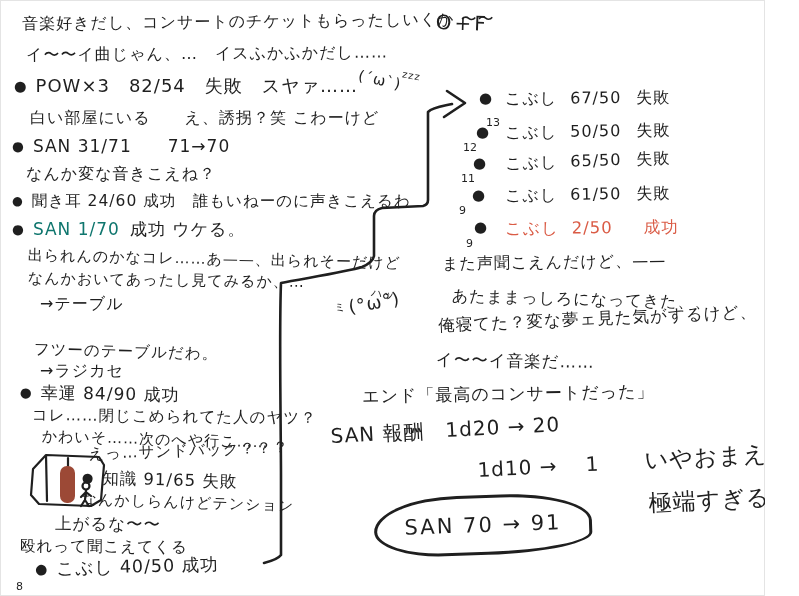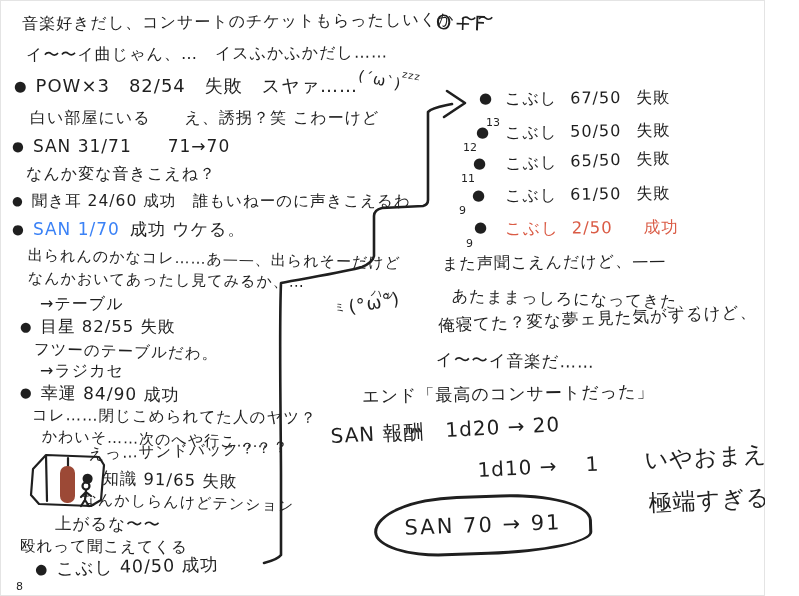--- a/index.html
+++ b/index.html
@@ -54,32 +54,29 @@
     <span class="mk">●</span><span>SAN 31/71　　71→70</span>
   </div>
 
   <div class="ln" style="left:26px;top:166px;font-size:16px"><span>なんか変な音きこえね？</span></div>
 
   <div class="ln" style="left:12px;top:193px;font-size:15.5px">
     <span class="mk">●</span><span>聞き耳 24/60 成功　誰もいねーのに声きこえるわ</span>
   </div>
 
   <div class="ln" style="left:12px;top:221px;font-size:17px">
-    <span class="mk">●</span><span style="color: #3b82f6;">SAN 1/70</span><span class="gap">成功 ウケる。</span>
+    <span class="mk">●</span><span style="color: #0f766e;">SAN 1/70</span><span class="gap">成功 ウケる。</span>
   </div>
 
   <div class="ln" style="left:28px;top:248px;font-size:15px;transform:rotate(1.2deg)"><span>出られんのかなコレ……あ——、出られそーだけど</span></div>
 
   <div class="ln" style="left:28px;top:271px;font-size:15px;transform:rotate(0.8deg)"><span>なんかおいてあったし見てみるか、…</span></div>
 
   <div class="ln" style="left:40px;top:296px;font-size:16px"><span>→テーブル</span></div>
 
-  <div class="ln" style="left:20px;top:318px;font-size:16.5px">
-    <span class="mk">●</span><span>目星 82/55 失敗</span>
-  </div>
 
   <div class="ln" style="left:34px;top:341px;font-size:15.5px;transform:rotate(1.5deg)"><span>フツーのテーブルだわ。</span></div>
 
   <div class="ln" style="left:40px;top:363px;font-size:16px"><span>→ラジカセ</span></div>
 
   <div class="ln" style="left:20px;top:384px;font-size:17px;transform:rotate(1deg)">
     <span class="mk">●</span><span>幸運 84/90 成功</span>
   </div>
 
   <div class="ln" style="left:32px;top:407px;font-size:15.5px;transform:rotate(0.6deg)"><span>コレ……閉じこめられてた人のヤツ？</span></div>

